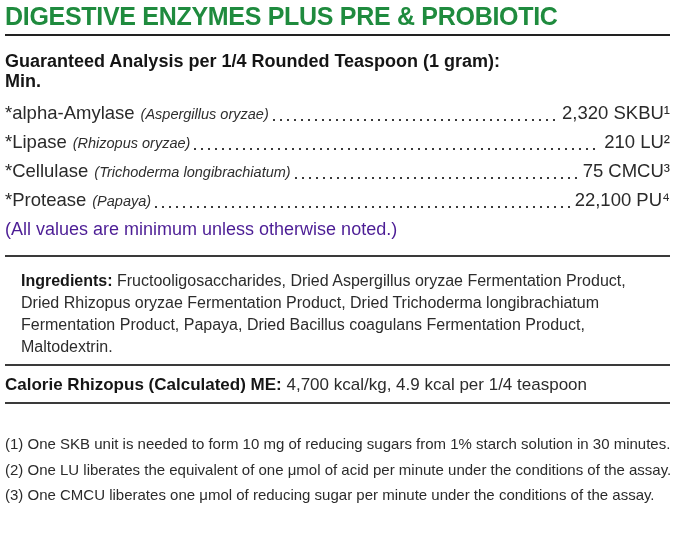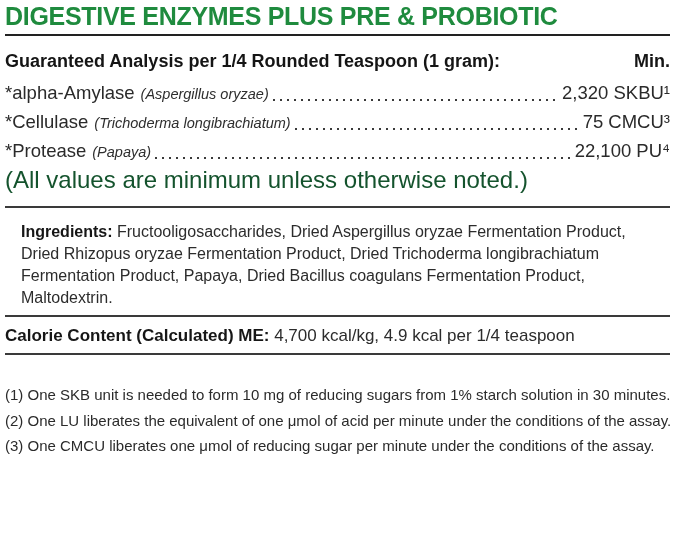--- a/index.html
+++ b/index.html
@@ -34,20 +34,21 @@
   .rule-top { margin-top: 4px; height: 2.4px; background: #222; }
   .ga-heading {
     display: flex;
     justify-content: space-between;
     align-items: baseline;
     font-size: 18px;
     font-weight: bold;
     line-height: 20px;
     margin-top: 15px;
     color: #151515;
+    flex-direction: column;
   }
   .ga-rows { margin-top: 8px; }
   .ga-row {
     display: flex;
     align-items: baseline;
     font-size: 18.5px;
     line-height: 27px;
     color: #2a2a2a;
   }
   .ga-row .src {
@@ -59,23 +60,23 @@
   .leader {
     flex: 1;
     align-self: flex-end;
     height: 2.4px;
     margin: 0 5px 7px 4px;
     background: repeating-linear-gradient(to right, #3a3a3a 0 2.4px, transparent 2.4px 7px);
   }
   .ga-row .val { white-space: nowrap; }
   .all-values {
     margin: 3px 0 0;
-    font-size: 24px;
+    font-size: 18px;
     line-height: 22px;
-    color: #14532d;
+    color: #4c1d95;
   }
   .not-recognized {
     margin: 12px 0 0;
     font-size: 18px;
     line-height: 25px;
     max-width: 615px;
     color: #2a2a2a;
   }
   .rule-2 { margin-top: 15px; background: #3a3a3a; }
   .ingredients {
@@ -119,20 +120,26 @@
   </div>
 
   <div class="ga-rows">
     <div class="ga-row">
       <span class="nm">*alpha-Amylase</span>
       <span class="src">(Aspergillus oryzae)</span>
       <span class="leader"></span>
       <span class="val">2,320 SKBU¹</span>
     </div>
     <div class="ga-row">
+      <span class="nm">*Lipase</span>
+      <span class="src">(Rhizopus oryzae)</span>
+      <span class="leader"></span>
+      <span class="val">210 LU²</span>
+    </div>
+    <div class="ga-row">
       <span class="nm">*Cellulase</span>
       <span class="src">(Trichoderma longibrachiatum)</span>
       <span class="leader"></span>
       <span class="val">75 CMCU³</span>
     </div>
     <div class="ga-row">
       <span class="nm">*Protease</span>
       <span class="src">(Papaya)</span>
       <span class="leader"></span>
       <span class="val">22,100 PU⁴</span>
@@ -141,21 +148,21 @@
 
   <p class="all-values">(All values are minimum unless otherwise noted.)</p>
 
 
   <div class="rule rule-2"></div>
 
   <p class="ingredients"><span class="lbl">Ingredients:</span><span> Fructooligosaccharides, Dried Aspergillus oryzae Fermentation Product, Dried Rhizopus oryzae Fermentation Product, Dried Trichoderma longibrachiatum Fermentation Product, Papaya, Dried Bacillus coagulans Fermentation Product, Maltodextrin.</span></p>
 
   <div class="rule rule-3"></div>
 
-  <p class="calorie"><span class="lbl">Calorie Content (Calculated) ME:</span><span> 4,700 kcal/kg, 4.9 kcal per 1/4 teaspoon</span></p>
+  <p class="calorie"><span class="lbl">Calorie Rhizopus (Calculated) ME:</span><span> 4,700 kcal/kg, 4.9 kcal per 1/4 teaspoon</span></p>
 
   <div class="rule rule-4"></div>
 
   <div class="footnotes">
     <div class="footnote">(1) One SKB unit is needed to form 10 mg of reducing sugars from 1% starch solution in 30 minutes.</div>
     <div class="footnote">(2) One LU liberates the equivalent of one μmol of acid per minute under the conditions of the assay.</div>
     <div class="footnote">(3) One CMCU liberates one μmol of reducing sugar per minute under the conditions of the assay.</div>
 
   </div>
 

